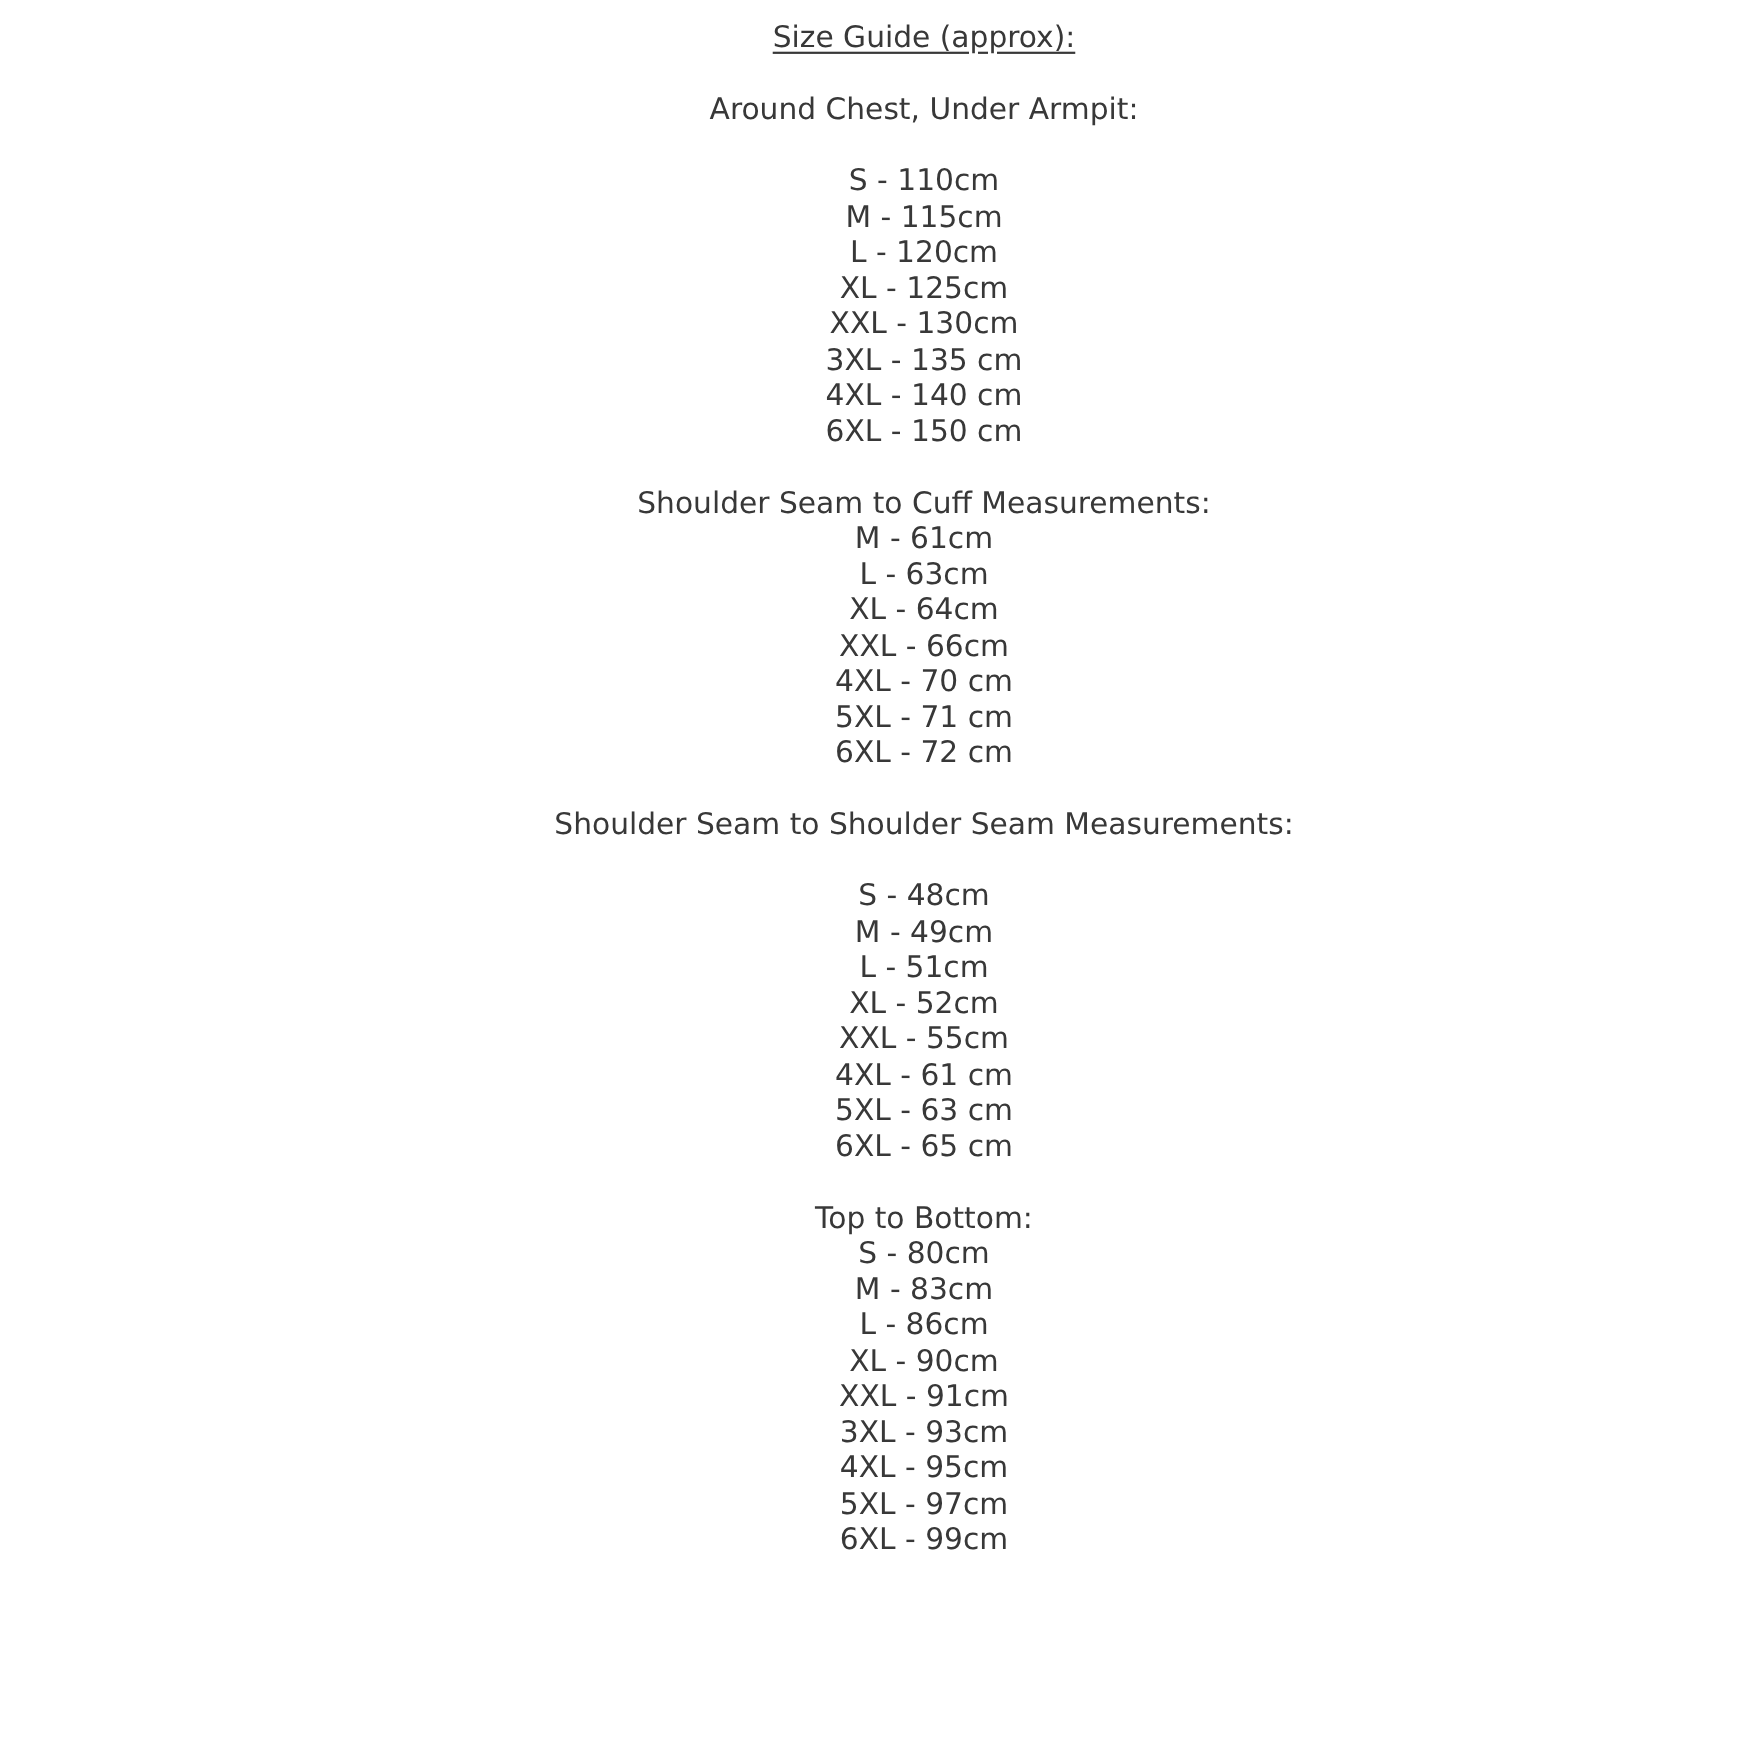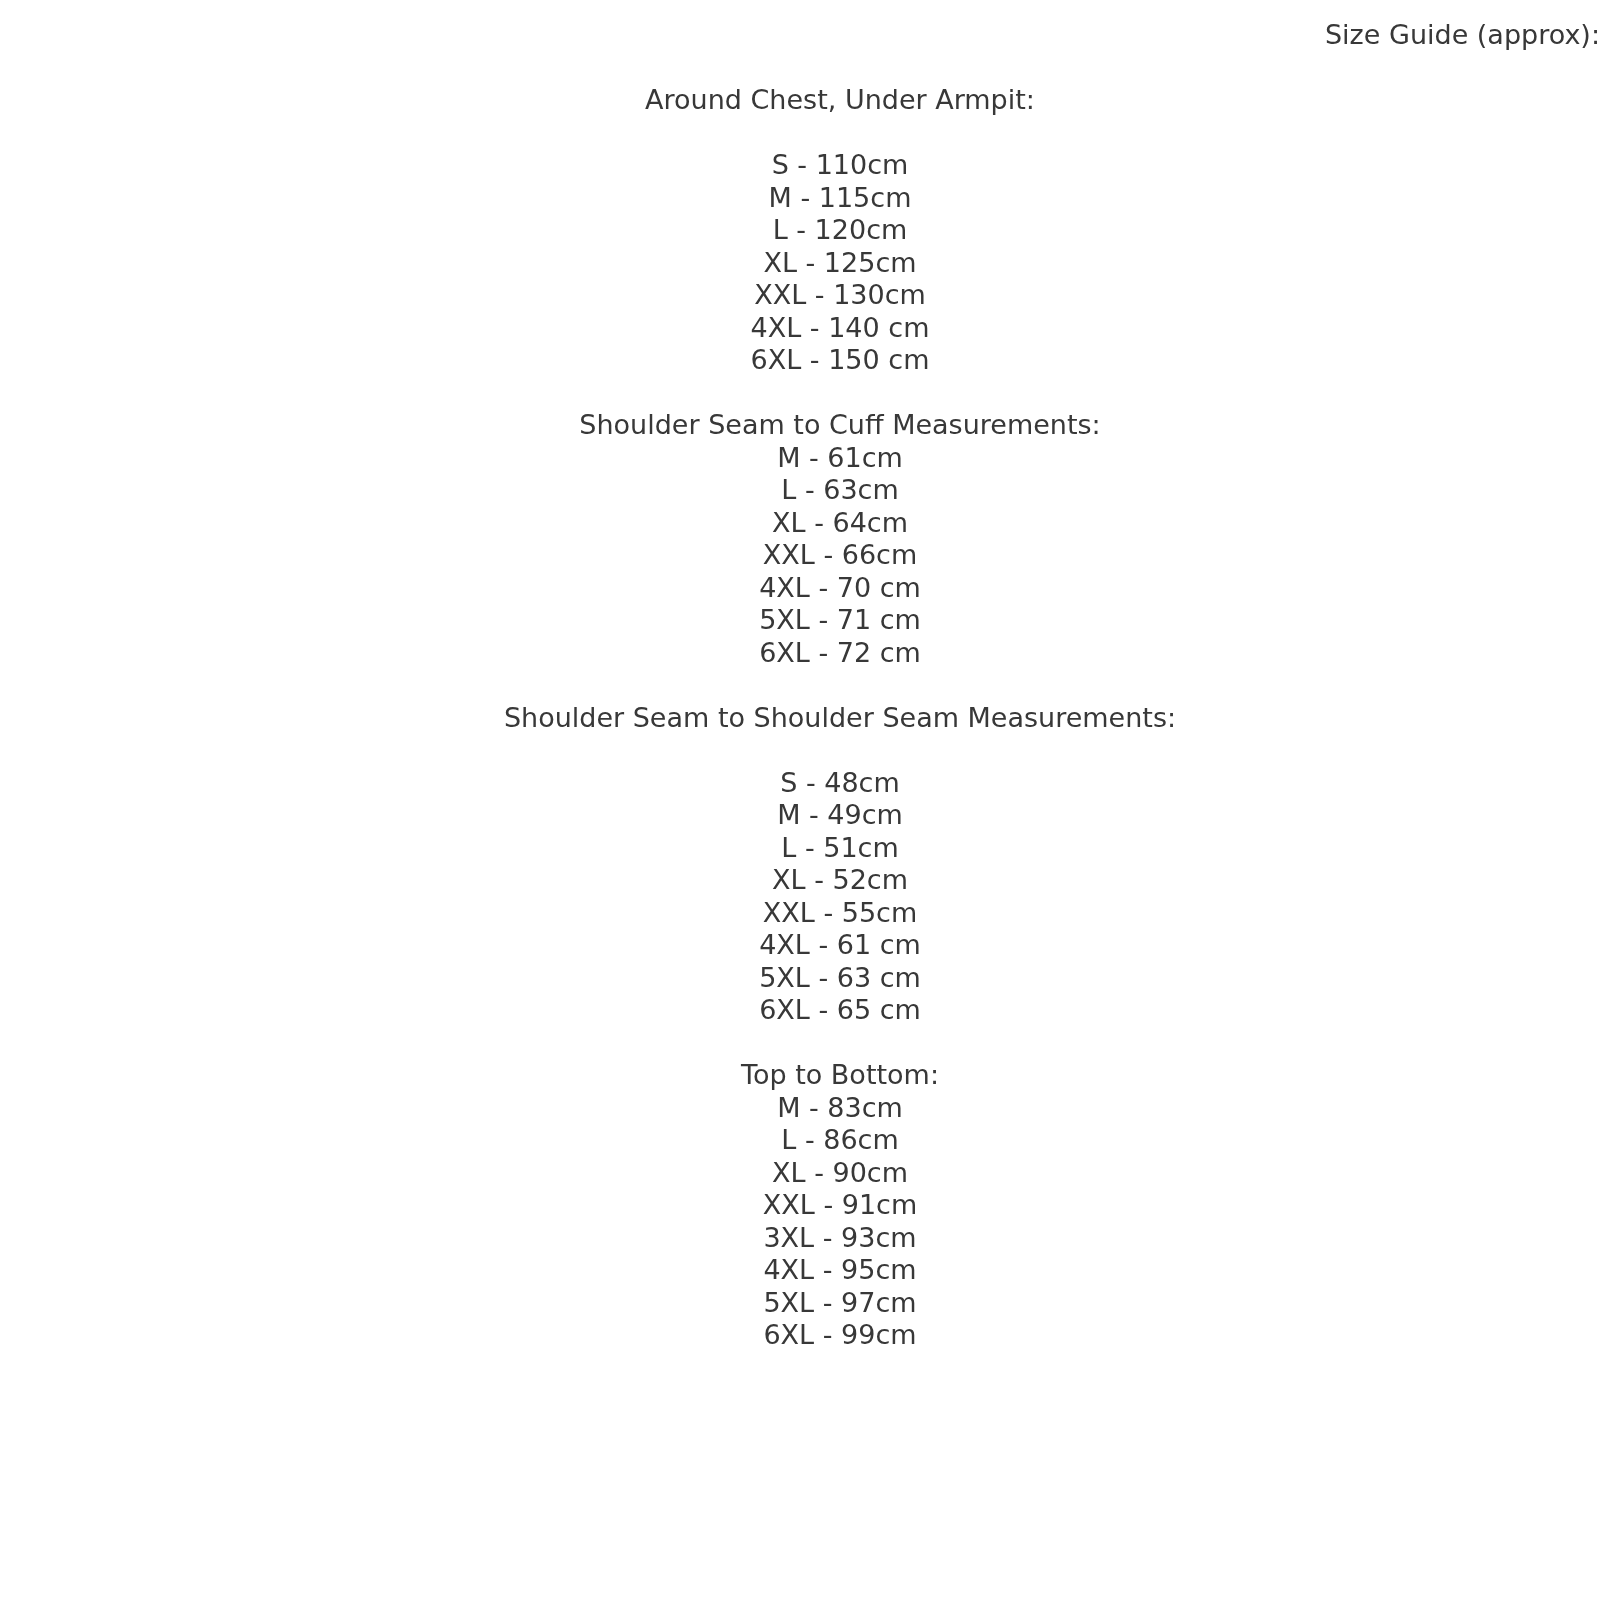--- a/index.html
+++ b/index.html
@@ -16,22 +16,22 @@
     line-height: 32.5px;
     color: #383838;
   }
   .content {
     box-sizing: border-box;
     padding-top: 19px;
     margin-left: 80px; 
     text-align: center;
   }
   .doc-title {
+    text-decoration: underline;
     text-underline-offset: 4px;
-    text-align: right;
   }
   .blank-line {
     height: 32.5px;
   }
   .heading, .size-line {
     white-space: pre;
   }
 </style>
 </head>
 <body>
@@ -42,20 +42,21 @@
   <div class="blank-line"></div>
 
   <div>
     <div class="heading">Around Chest, Under Armpit:</div>
     <div class="blank-line"></div>
     <div class="size-line">S - 110cm</div>
     <div class="size-line">M - 115cm</div>
     <div class="size-line">L - 120cm</div>
     <div class="size-line">XL - 125cm</div>
     <div class="size-line">XXL - 130cm</div>
+    <div class="size-line">3XL - 135 cm</div>
     <div class="size-line">4XL - 140 cm</div>
     <div class="size-line">6XL - 150 cm</div>
   </div>
   <div class="blank-line"></div>
 
   <div>
     <div class="heading">Shoulder Seam to Cuff Measurements:</div>
     <div class="size-line">M - 61cm</div>
     <div class="size-line">L - 63cm</div>
     <div class="size-line">XL - 64cm</div>
@@ -75,20 +76,21 @@
     <div class="size-line">XL - 52cm</div>
     <div class="size-line">XXL - 55cm</div>
     <div class="size-line">4XL - 61 cm</div>
     <div class="size-line">5XL - 63 cm</div>
     <div class="size-line">6XL - 65 cm</div>
   </div>
   <div class="blank-line"></div>
 
   <div>
     <div class="heading">Top to Bottom:</div>
+    <div class="size-line">S - 80cm</div>
     <div class="size-line">M - 83cm</div>
     <div class="size-line">L - 86cm</div>
     <div class="size-line">XL - 90cm</div>
     <div class="size-line">XXL - 91cm</div>
     <div class="size-line">3XL - 93cm</div>
     <div class="size-line">4XL - 95cm</div>
     <div class="size-line">5XL - 97cm</div>
     <div class="size-line">6XL - 99cm</div>
   </div>
 

